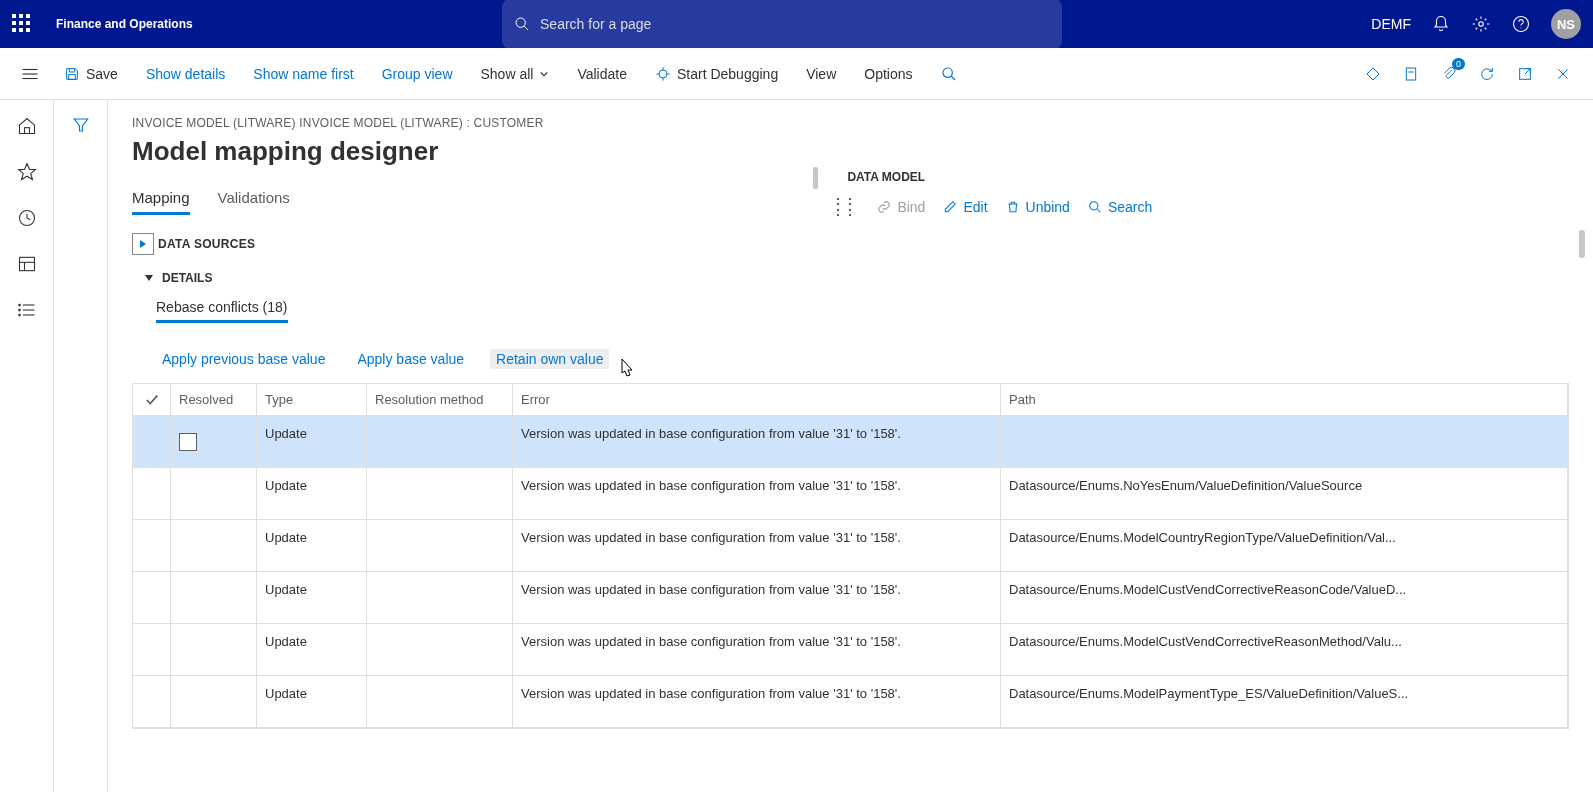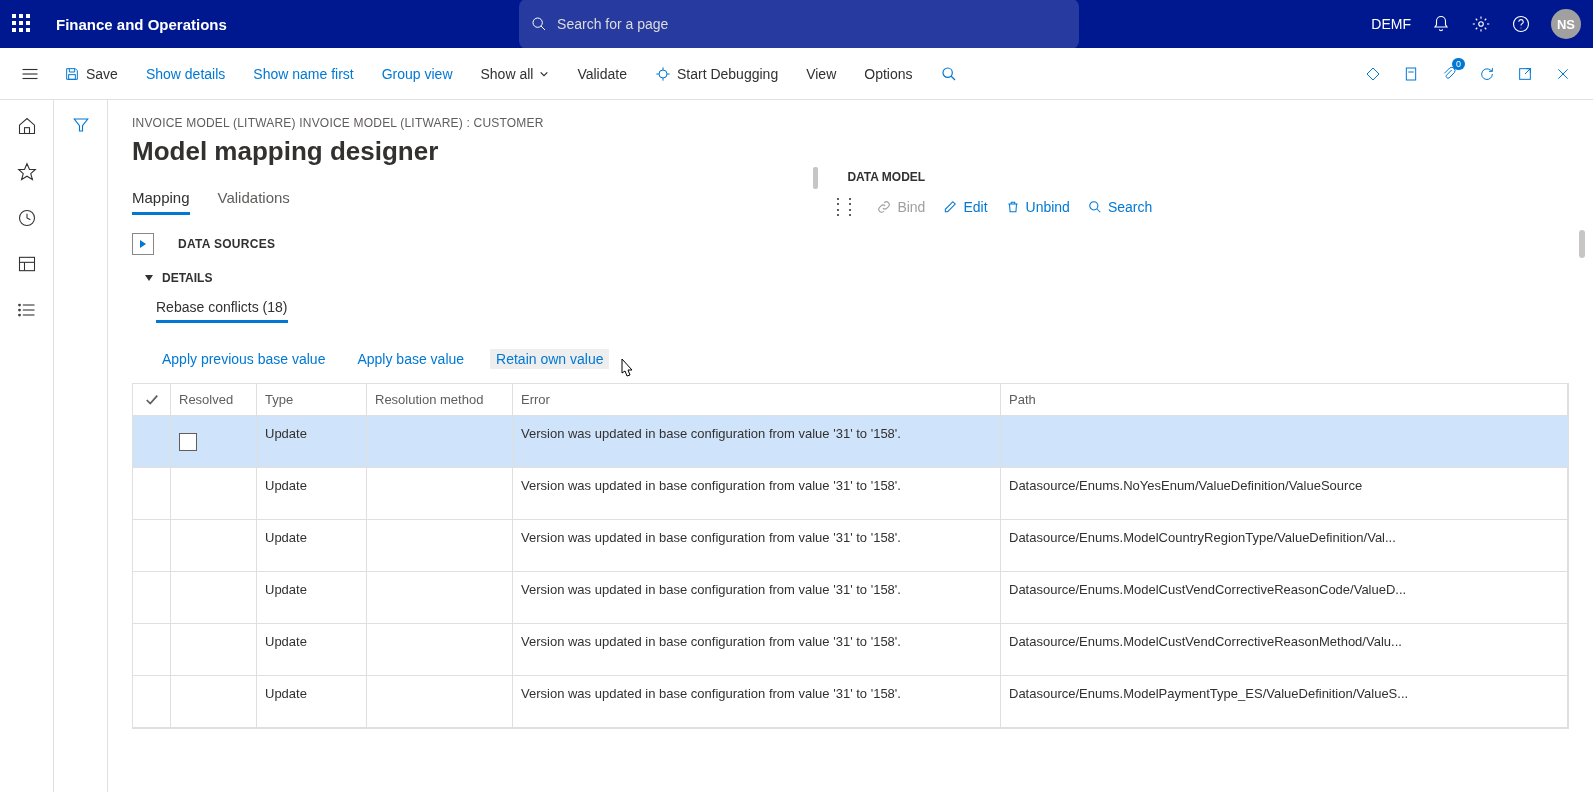--- a/index.html
+++ b/index.html
@@ -2,21 +2,21 @@
 <html><head>
 <meta charset="utf-8">
 <style>
 * { box-sizing: border-box; margin: 0; padding: 0; }
 body { font-family: "Segoe UI", Arial, sans-serif; font-size: 14px; color: #323130; background: #fff; overflow: hidden; }
 
 
 .top-header { background: #00188f; color: #fff; height: 48px; display: flex; align-items: center; padding: 0 12px; }
 .waffle { width: 20px; height: 20px; display: grid; grid-template-columns: repeat(3,4px); grid-template-rows: repeat(3,4px); gap: 3px; margin-right: 24px; cursor: pointer; }
 .waffle span { background: #fff; width: 4px; height: 4px; }
-.app-title { font-size: 15px; font-weight: 600; flex: 0 0 auto; }
+.app-title { font-size: 12px; font-weight: 600; flex: 0 0 auto; }
 .search-box { margin-left: auto; margin-right: auto; width: 560px; background: rgba(255,255,255,0.15); border-radius: 8px; height: 50px; display: flex; align-items: center; padding: 0 12px; }
 .search-box svg { width: 16px; height: 16px; margin-right: 10px; fill: none; stroke: #fff; stroke-width: 1.5; }
 .search-box input { background: transparent; border: none; color: #fff; font-size: 14px; outline: none; flex: 1; }
 .search-box input::placeholder { color: #ddd; }
 .header-right { display: flex; align-items: center; gap: 20px; }
 .header-right span, .header-right div { color: #fff; }
 .header-icon { width: 20px; height: 20px; cursor: pointer; display: flex; align-items: center; justify-content: center; }
 .header-icon svg { width: 18px; height: 18px; fill: none; stroke: #fff; stroke-width: 1.5; }
 .user-circle { width: 30px; height: 30px; border-radius: 50%; background: #a0a0a0; display: flex; align-items: center; justify-content: center; font-size: 13px; font-weight: 600; color: #fff; }
 
@@ -47,21 +47,21 @@
 .filter-col svg { width: 18px; height: 18px; stroke: #0078d4; fill: none; stroke-width: 1.5; }
 .content { flex: 1; padding: 16px 24px 0 24px; overflow-y: auto; position: relative; }
 
 .breadcrumb { font-size: 12px; color: #605e5c; letter-spacing: 0.2px; }
 .page-title { font-size: 26px; font-weight: 600; margin-top: 6px; color: #323130; }
 
 .tabs { display: flex; gap: 28px; margin-top: 22px; }
 .tab { font-size: 15px; color: #605e5c; cursor: pointer; padding-bottom: 6px; }
 .tab.active { color: #323130; border-bottom: 3px solid #0078d4; font-weight: 400; }
 
-.section-row { display: flex; align-items: center; gap: 24px; margin-top: 18px; }
+.section-row { display: flex; align-items: center; gap: 4px; margin-top: 18px; }
 .expand-box { width: 22px; height: 22px; border: 1px solid #8a8886; display: flex; align-items: center; justify-content: center; cursor: pointer; }
 .expand-box svg { width: 10px; height: 10px; fill: #0078d4; }
 .section-label { font-size: 12px; font-weight: 700; letter-spacing: 0.3px; }
 
 .details-toggle { display: flex; align-items: center; gap: 8px; margin-top: 16px; margin-left: 12px; cursor: pointer; }
 .details-toggle svg { width: 10px; height: 10px; fill: #323130; }
 .details-label { font-size: 12px; font-weight: 700; }
 
 .subtabs { margin-top: 14px; margin-left: 24px; }
 .subtab { font-size: 14px; color: #323130; padding-bottom: 5px; border-bottom: 3px solid #0078d4; display: inline-block; cursor: pointer; }

